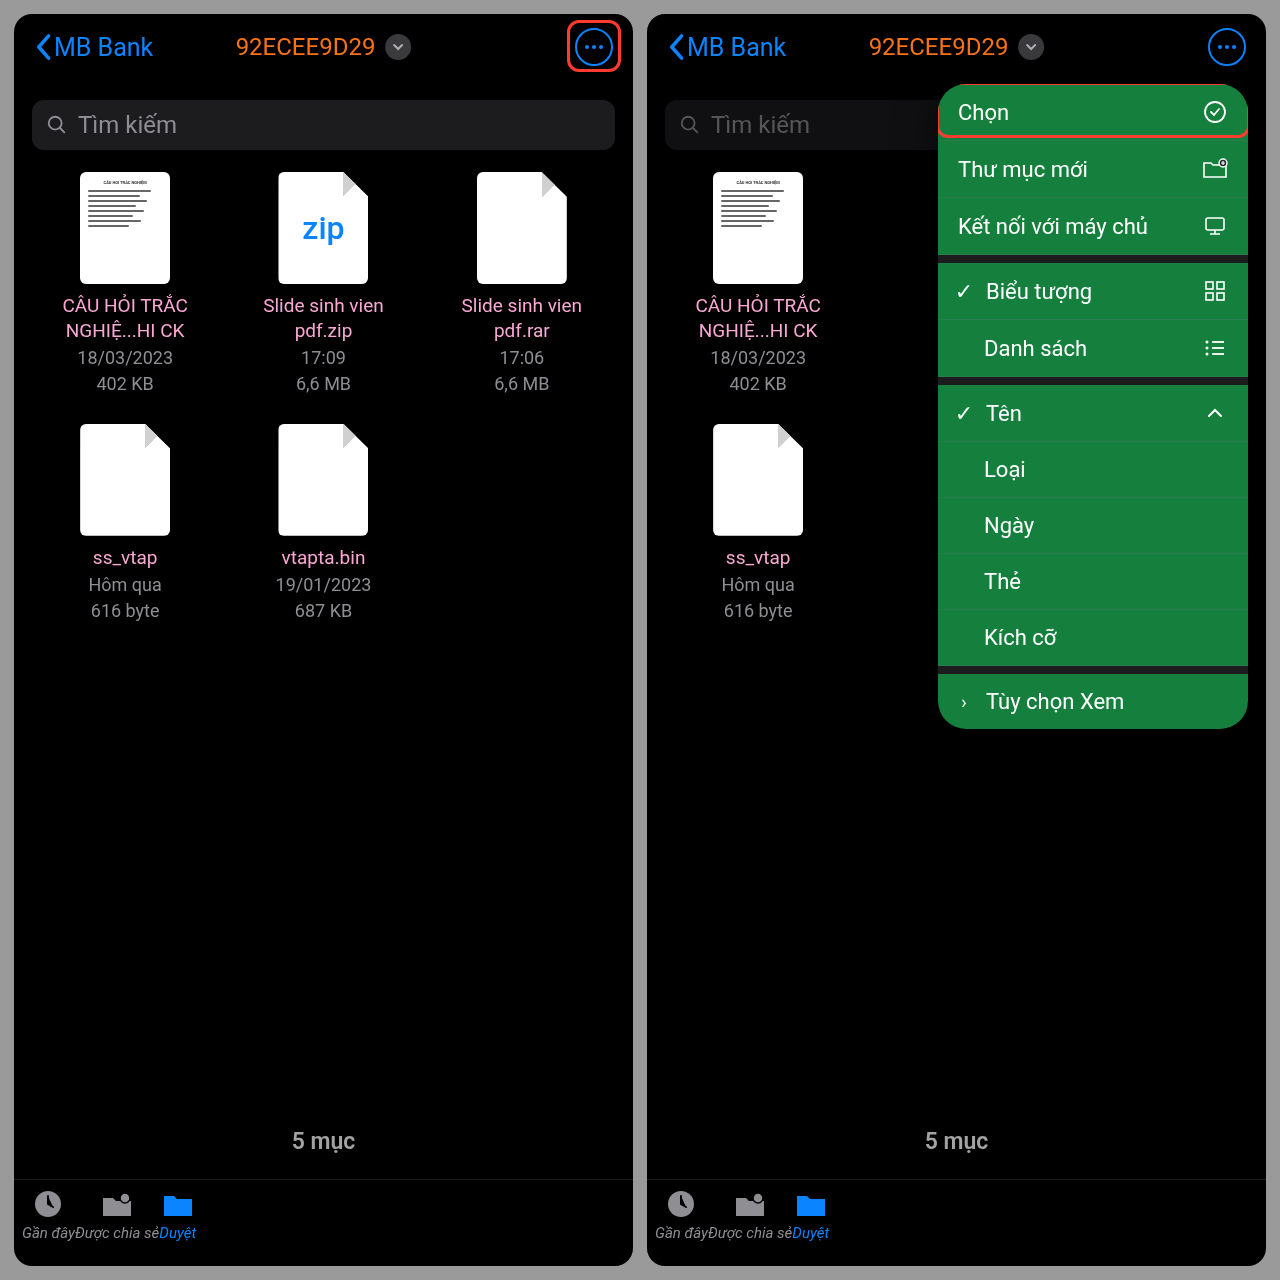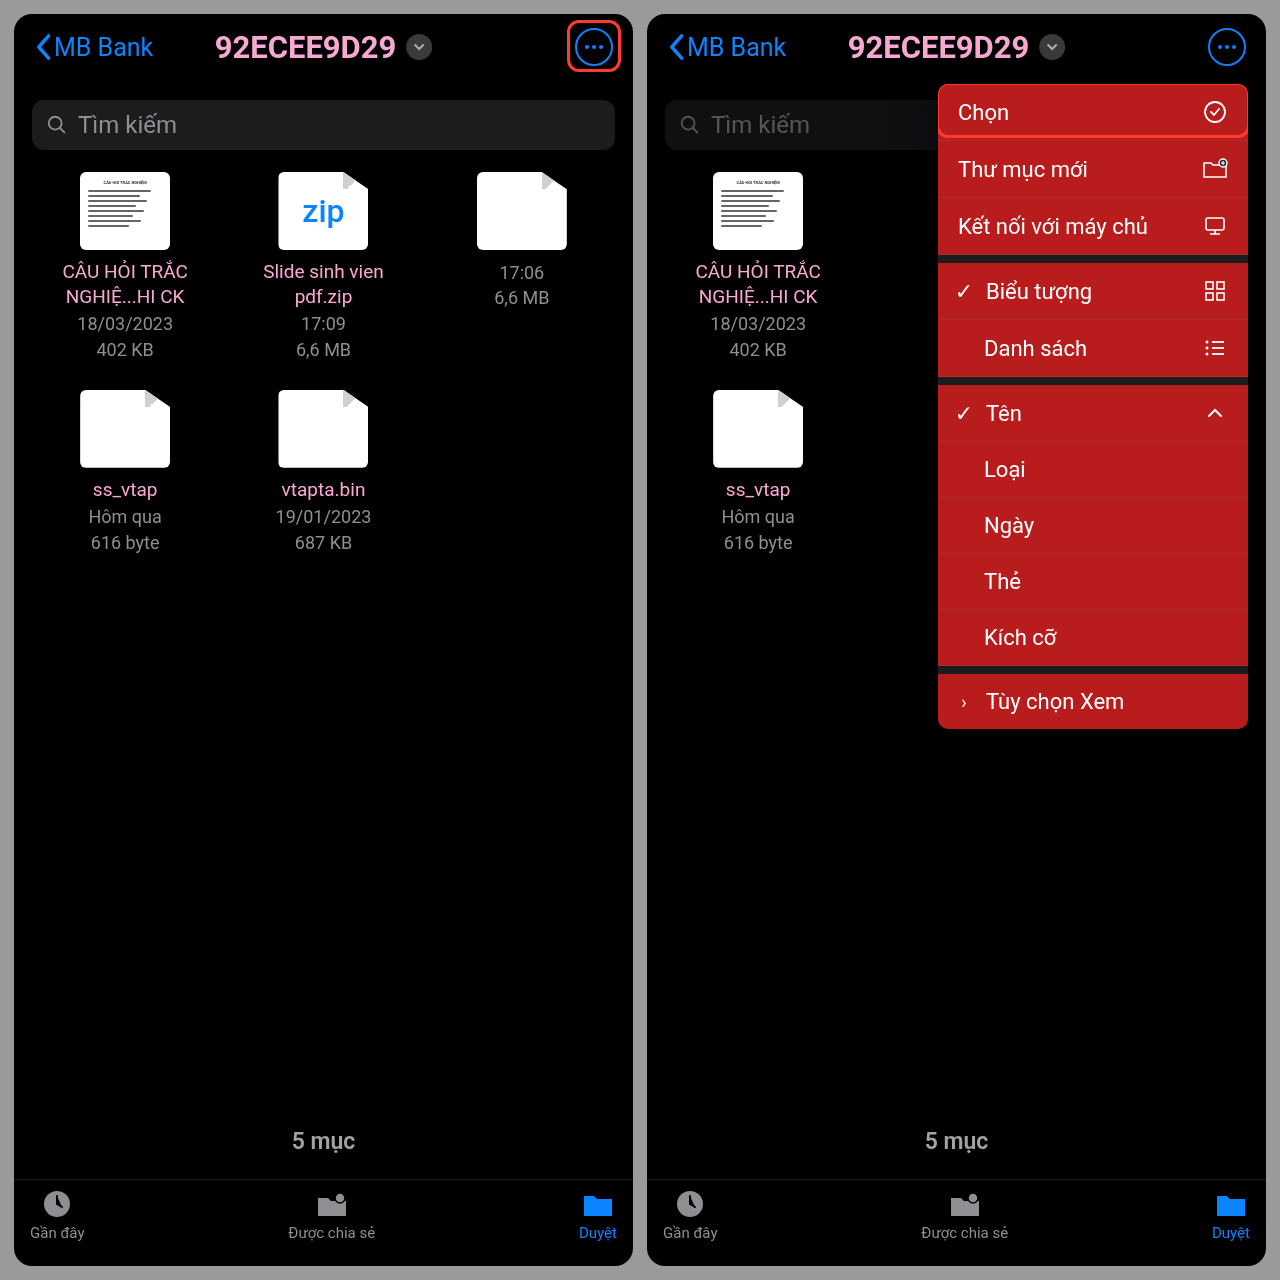--- a/index.html
+++ b/index.html
@@ -38,23 +38,23 @@
 .back svg { width: 18px; height: 28px; }
 .title-wrap {
   position: absolute;
   left: 50%;
   transform: translateX(-50%);
   display: flex;
   align-items: center;
   gap: 10px;
 }
 .title {
-  color: #f9a8d4;
-  font-size: 31px;
-  font-weight: 700;
+  color: #f97316;
+  font-size: 24px;
+  font-weight: 400;
 }
 .chev-down {
   width: 26px; height: 26px;
   border-radius: 50%;
   background: #3a3a3c;
   display: flex;
   align-items: center;
   justify-content: center;
 }
 .more-btn {
@@ -92,21 +92,21 @@
   gap: 28px 12px;
   padding: 4px 18px;
 }
 .file {
   display: flex;
   flex-direction: column;
   align-items: center;
   text-align: center;
 }
 .thumb {
-  width: 90px; height: 78px;
+  width: 90px; height: 112px;
   background: #fff;
   border-radius: 6px;
   position: relative;
   margin-bottom: 10px;
   display: flex;
   align-items: center;
   justify-content: center;
 }
 .thumb-generic {
   background: #fff;
@@ -134,41 +134,42 @@
 .fname { color: #f9a8d4; font-size: 19px; line-height: 1.3; margin-bottom: 2px; max-width: 165px; }
 .fdate, .fsize { color: #8e8e93; font-size: 18px; line-height: 1.4; }
 .footer {
   margin-top: auto;
   text-align: center;
   padding-bottom: 10px;
 }
 .count { color: #a3a3a3; font-size: 23px; font-weight: 600; margin-bottom: 24px; }
 .tabbar {
   display: flex;
-  justify-content: space-between;
-  padding: 8px 16px 14px;
+  justify-content: flex-start;
+  padding: 8px 8px 14px;
   border-top: 1px solid #1c1c1e;
+  font-style: italic;
 }
 .tab {
   display: flex;
   flex-direction: column;
   align-items: center;
   gap: 4px;
   color: #8e8e93;
   font-size: 15px;
 }
 .tab.active { color: #0a84ff; }
 .tab svg { width: 36px; height: 32px; }
 .menu {
   position: absolute;
   top: 70px;
   right: 18px;
   width: 310px;
-  background: #b91c1c;
-  border-radius: 10px;
+  background: #15803d;
+  border-radius: 28px;
   overflow: hidden;
   z-index: 10;
   box-shadow: 0 8px 40px rgba(0,0,0,0.6);
 }
 .menu-item {
   display: flex;
   align-items: center;
   justify-content: space-between;
   padding: 15px 20px;
   color: #fff;
@@ -239,20 +240,21 @@
     <div class="file">
       <div class="thumb thumb-generic">
           <span class="thumb-zip-txt">zip</span>
         </div>
       <div class="fname">Slide sinh vien pdf.zip</div>
       <div class="fdate">17:09</div>
       <div class="fsize">6,6 MB</div>
     </div>
     <div class="file">
       <div class="thumb thumb-generic"></div>
+      <div class="fname">Slide sinh vien pdf.rar</div>
       <div class="fdate">17:06</div>
       <div class="fsize">6,6 MB</div>
     </div>
     <div class="file">
       <div class="thumb thumb-generic"></div>
       <div class="fname">ss_vtap</div>
       <div class="fdate">Hôm qua</div>
       <div class="fsize">616 byte</div>
     </div>
     <div class="file">

